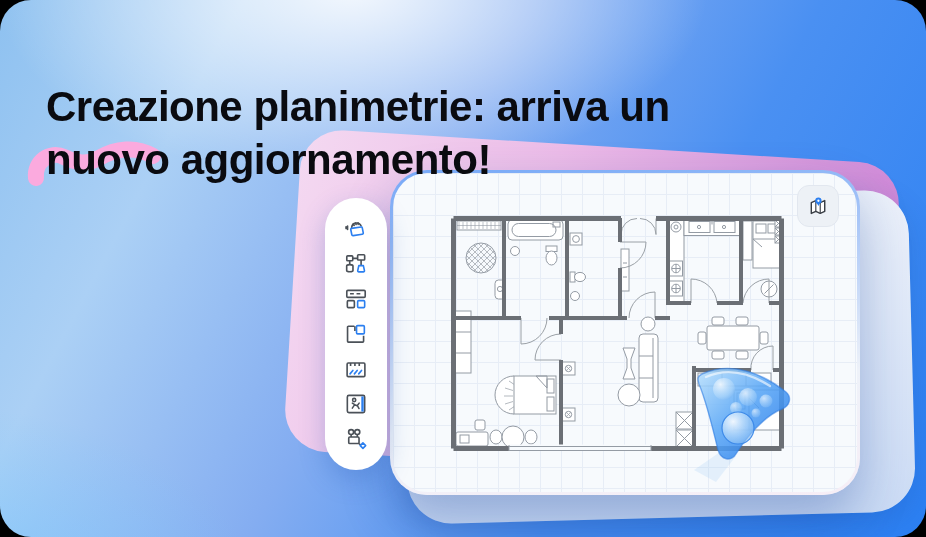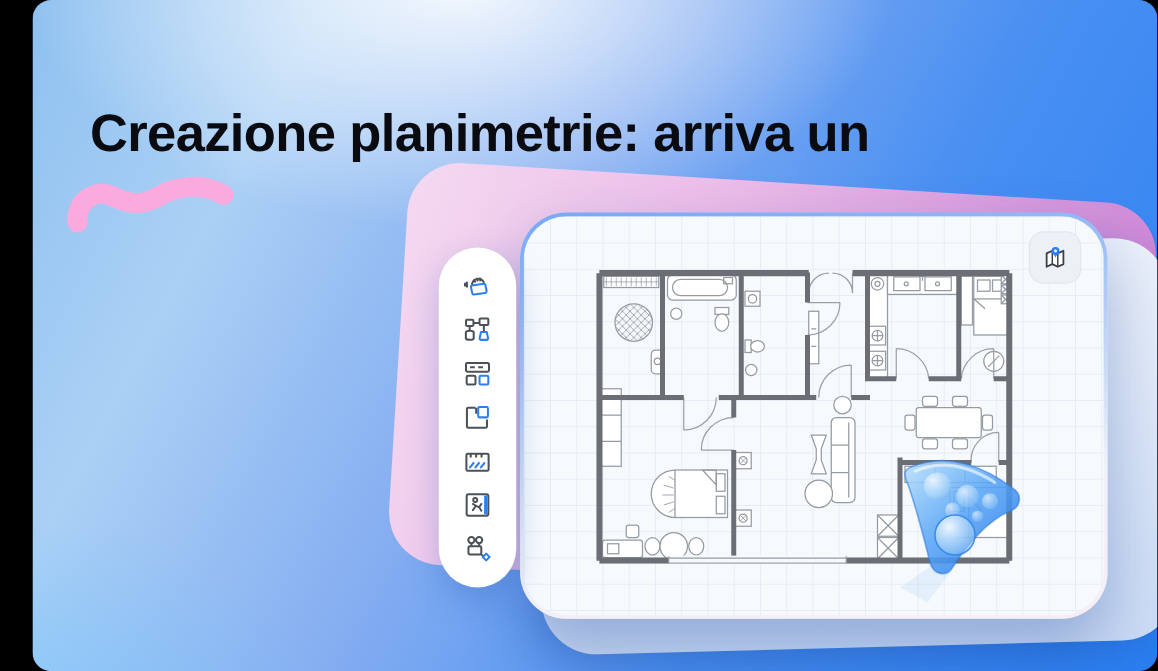--- a/index.html
+++ b/index.html
@@ -1,23 +1,22 @@
 <!DOCTYPE html>
 <html><head>
 <meta charset="utf-8">
 <style>
   html,body{margin:0;padding:0;background:#000;}
   body{width:926px;height:537px;font-family:"Liberation Sans",sans-serif;position:relative;overflow:hidden;}
   .banner{
-    position:absolute;inset:0;border-radius:15px;overflow:hidden;
+    position:absolute;inset:0;border-radius:31px;overflow:hidden;
     background:
       radial-gradient(62% 58% at 38% -2%, rgba(255,255,255,.88), rgba(255,255,255,0) 62%),
       radial-gradient(55% 60% at -5% 112%, rgba(110,200,255,.55), rgba(110,200,255,0) 60%),
       linear-gradient(118deg,#8ec1f0 0%,#abd0f5 20%,#84adf1 44%,#4a90f2 68%,#2b80f3 100%);
-    margin-left: 26px;
   }
   .title{
     position:absolute;left:46px;top:80px;width:830px;z-index:4;
     font-size:42px;line-height:53px;font-weight:700;letter-spacing:-.5px;color:#0a0b10;
   }
   .squiggle{position:absolute;left:24px;top:118px;z-index:3;}
   
   .card-pink{
     position:absolute;left:292px;top:146px;width:600px;height:322px;z-index:1;
     border-radius:42px;transform:rotate(3.5deg);
@@ -62,20 +61,21 @@
 <body>
 
 <div class="banner">
 
   <svg class="squiggle" width="165" height="80" viewBox="0 0 165 80">
     <path d="M12,60 C10,44 26,32 40,39 C52,45 63,47 75,40 C92,30 112,28 129,38" fill="none" stroke="#fbaade" stroke-width="16" stroke-linecap="round"></path>
   </svg>
 
   <div class="title">
     <div>Creazione planimetrie: arriva un</div>
+    <div>nuovo aggiornamento!</div>
   </div>
 
   <div class="card-pink"></div>
   <div class="card-pale"></div>
 
   <div class="card-wrap">
     <div class="card">
 
       <svg class="plan" width="333" height="235" viewBox="0 0 333 235">
         <defs>

